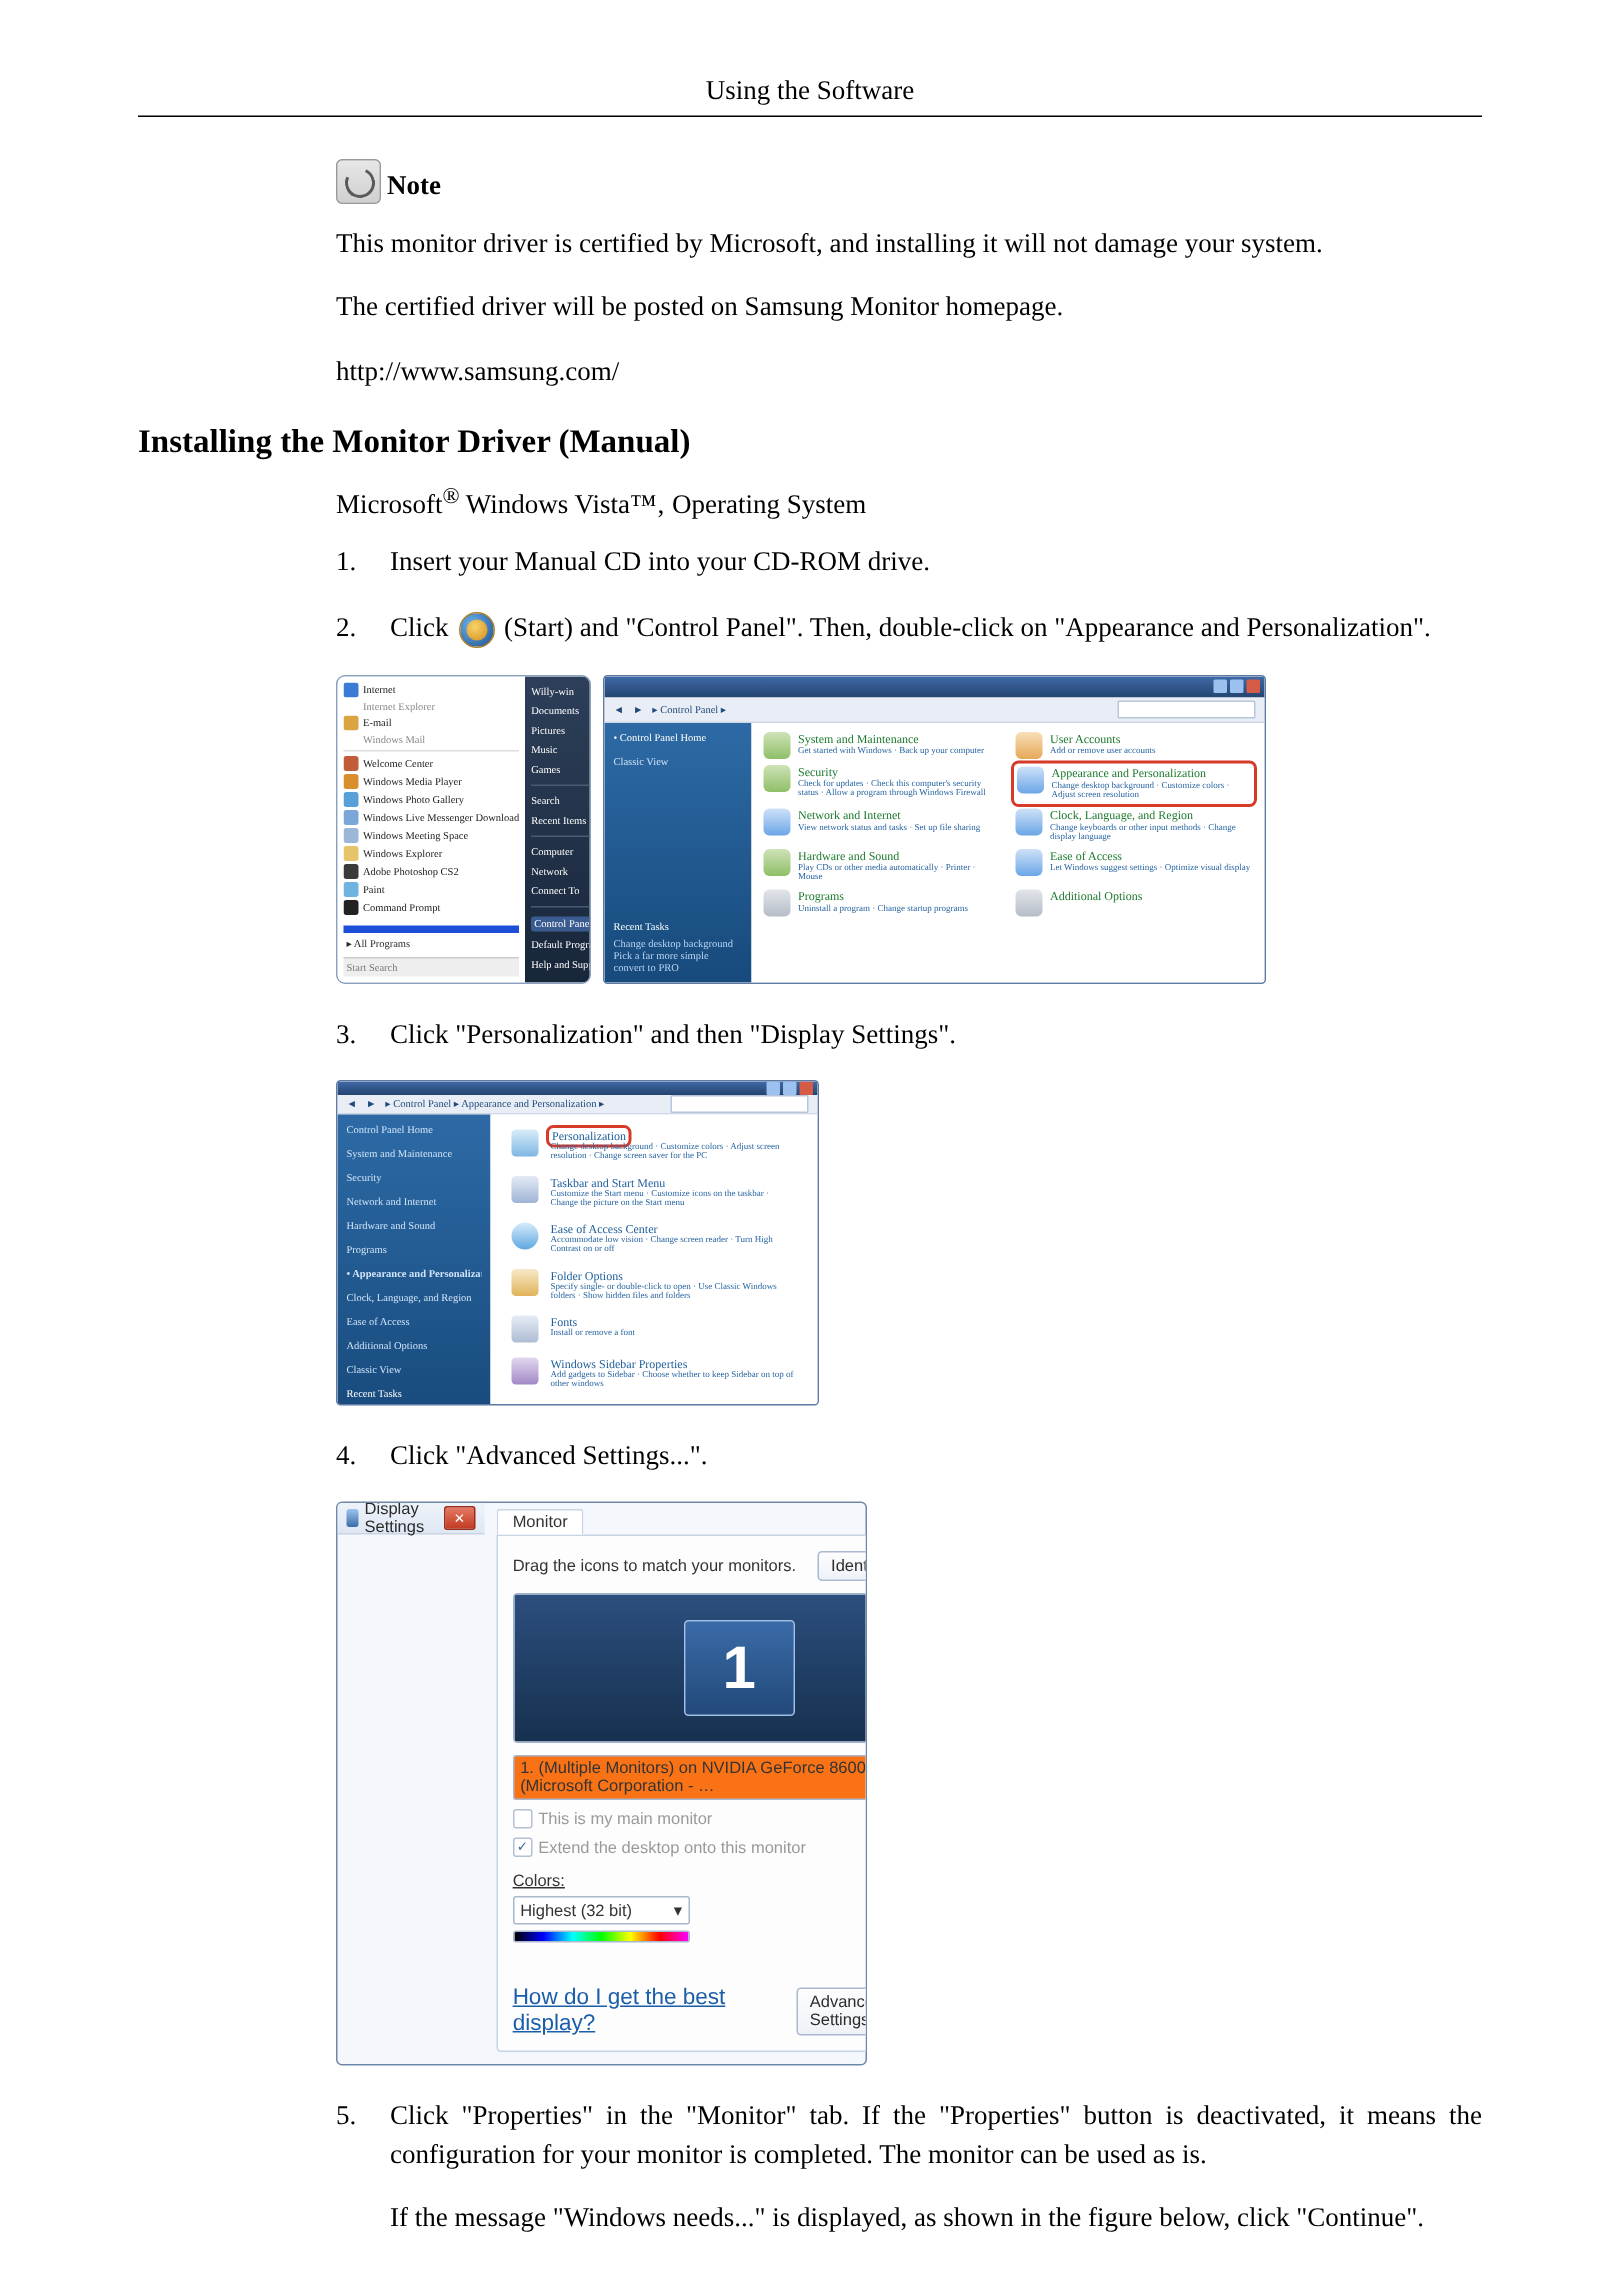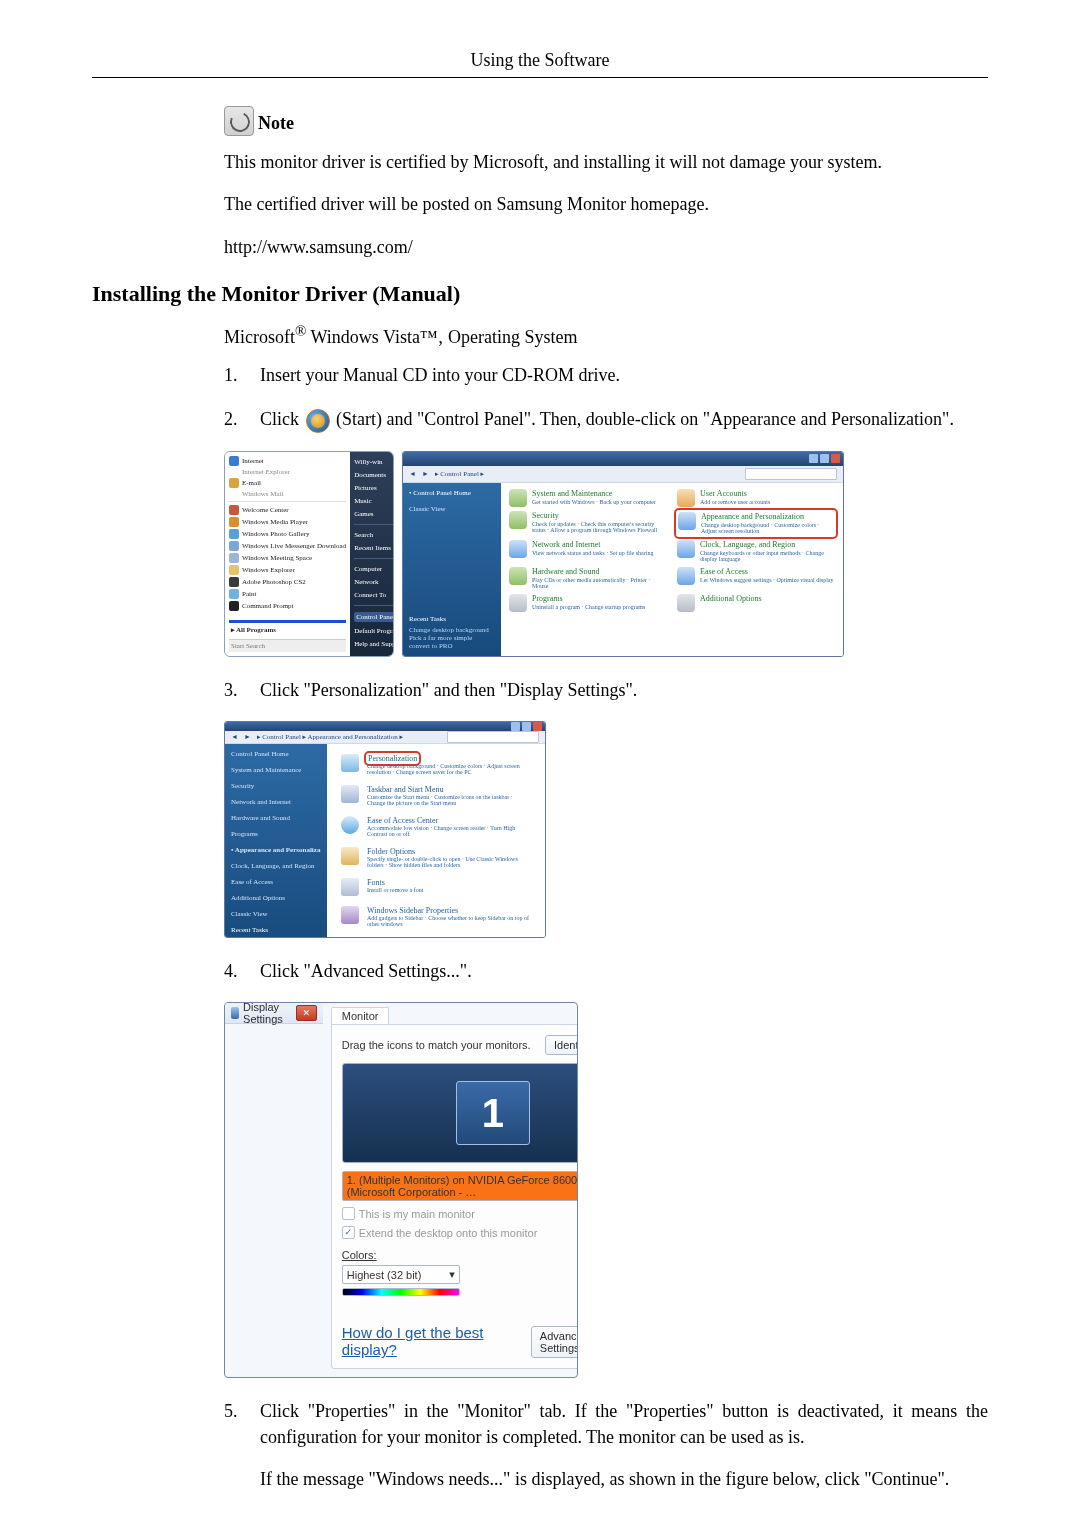--- a/index.html
+++ b/index.html
@@ -162,24 +162,24 @@
     overflow:hidden;
   }
   .sm-right .r-sel{
     color:#fff;
     background:#3a5b8f;
     padding:1px 2px;
     border-radius:2px;
   }
   .sm-right hr{border:none;border-top:1px solid #4a5a72;margin:1px 0;}
   .sm-allprog{
-    border-top:3px solid #1d4ed8;
+    border-top:5px solid #1d4ed8;
     margin-top:auto;
     padding:3px 2px;
-    font-weight:bold;
+    font-weight:normal;
     font-size:7px;
   }
   .sm-search{
     border-top:1px solid #ccc;
     background:#eee;
     padding:2px;
     font-size:7px;
     color:#777;
   }
   .cp {

